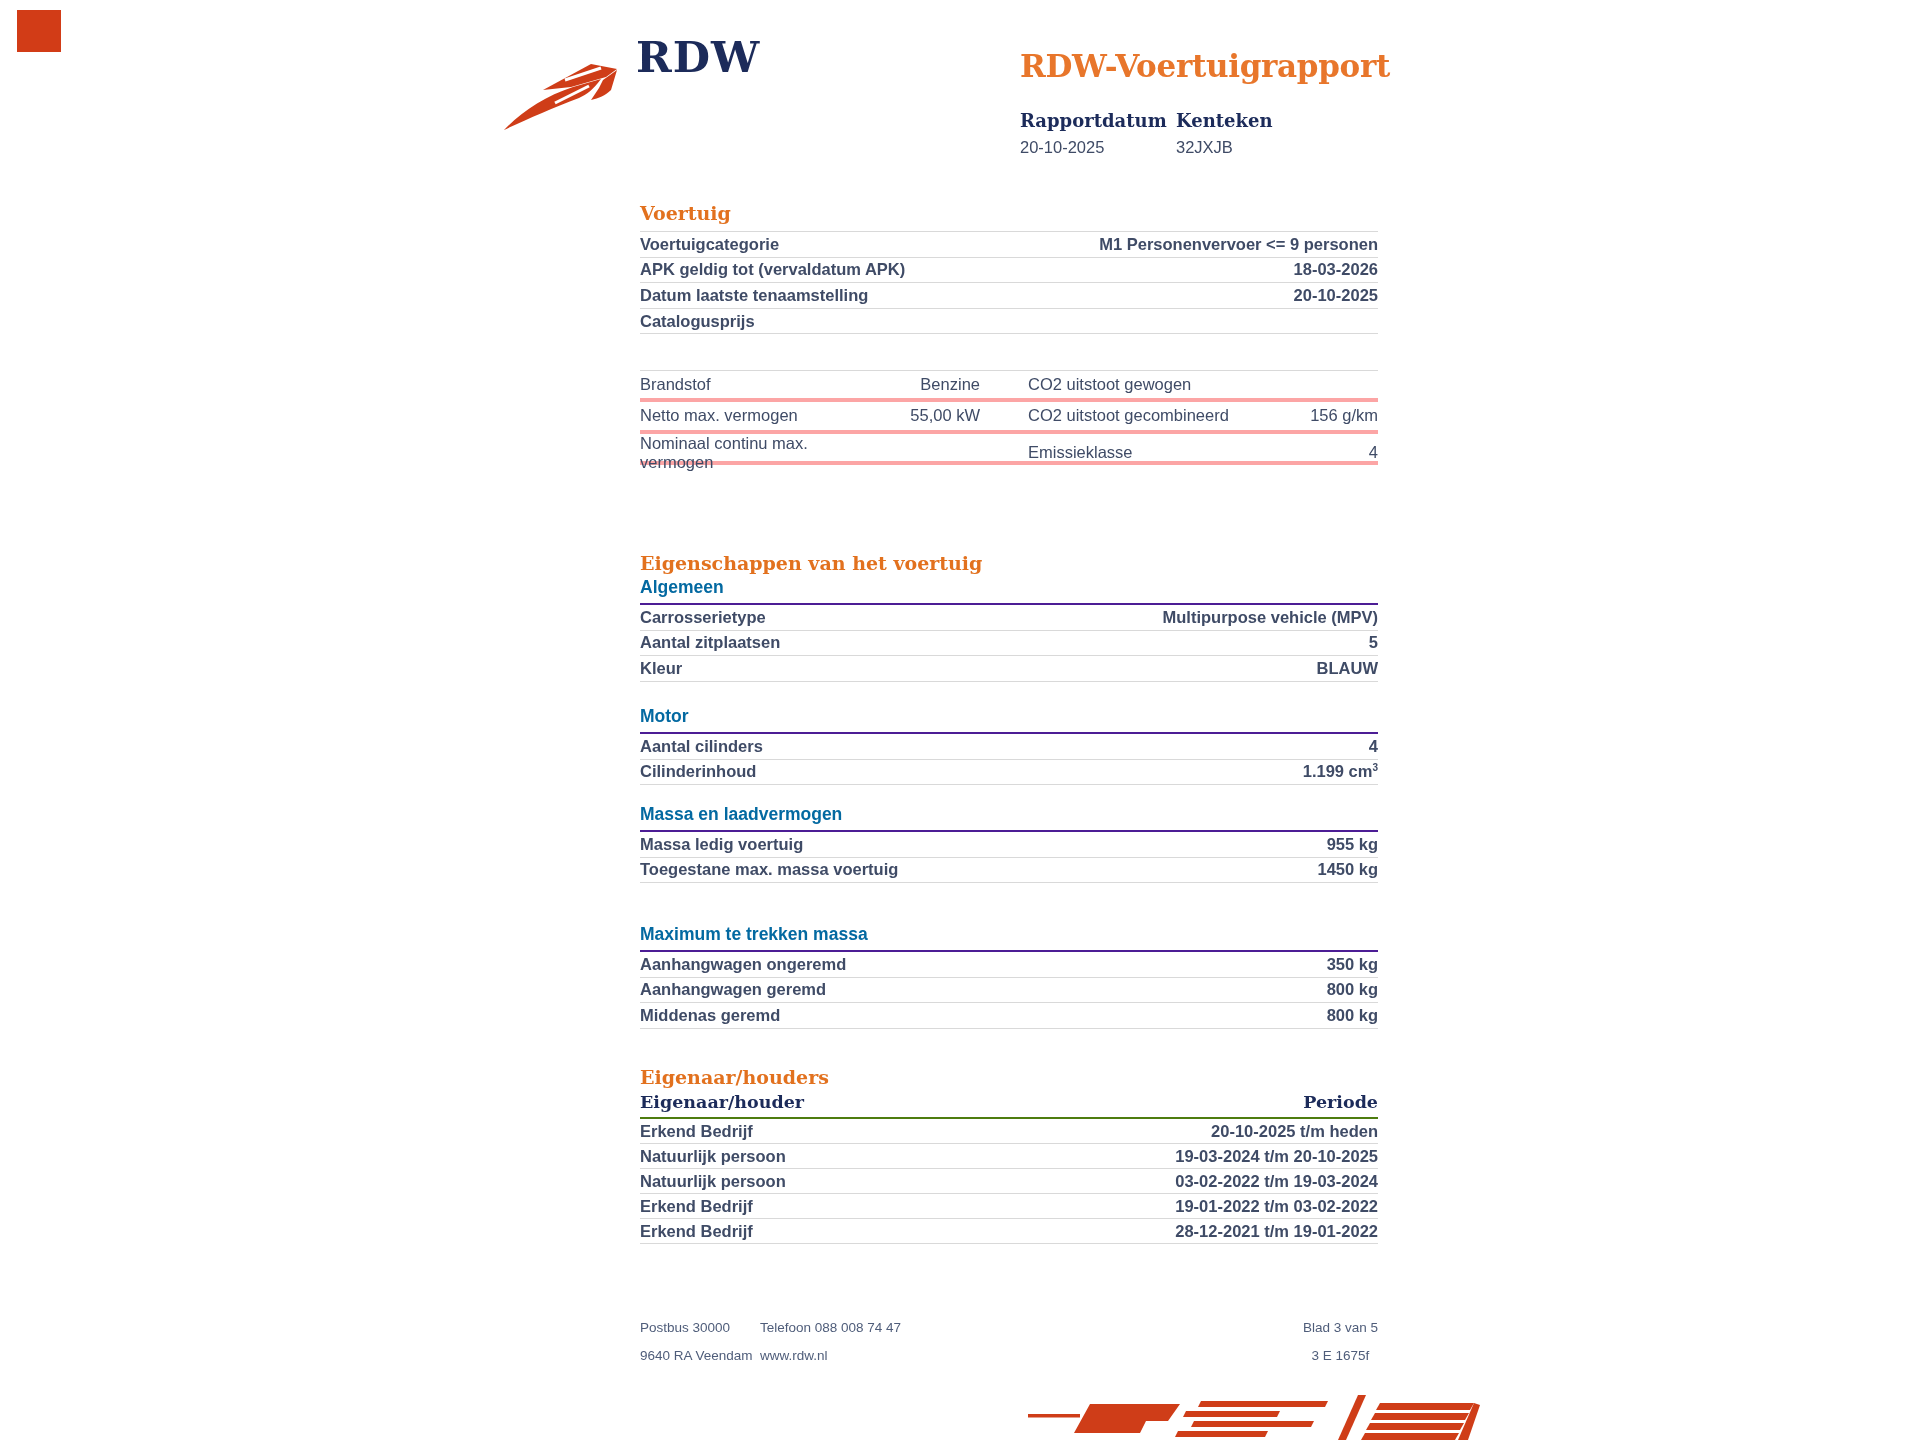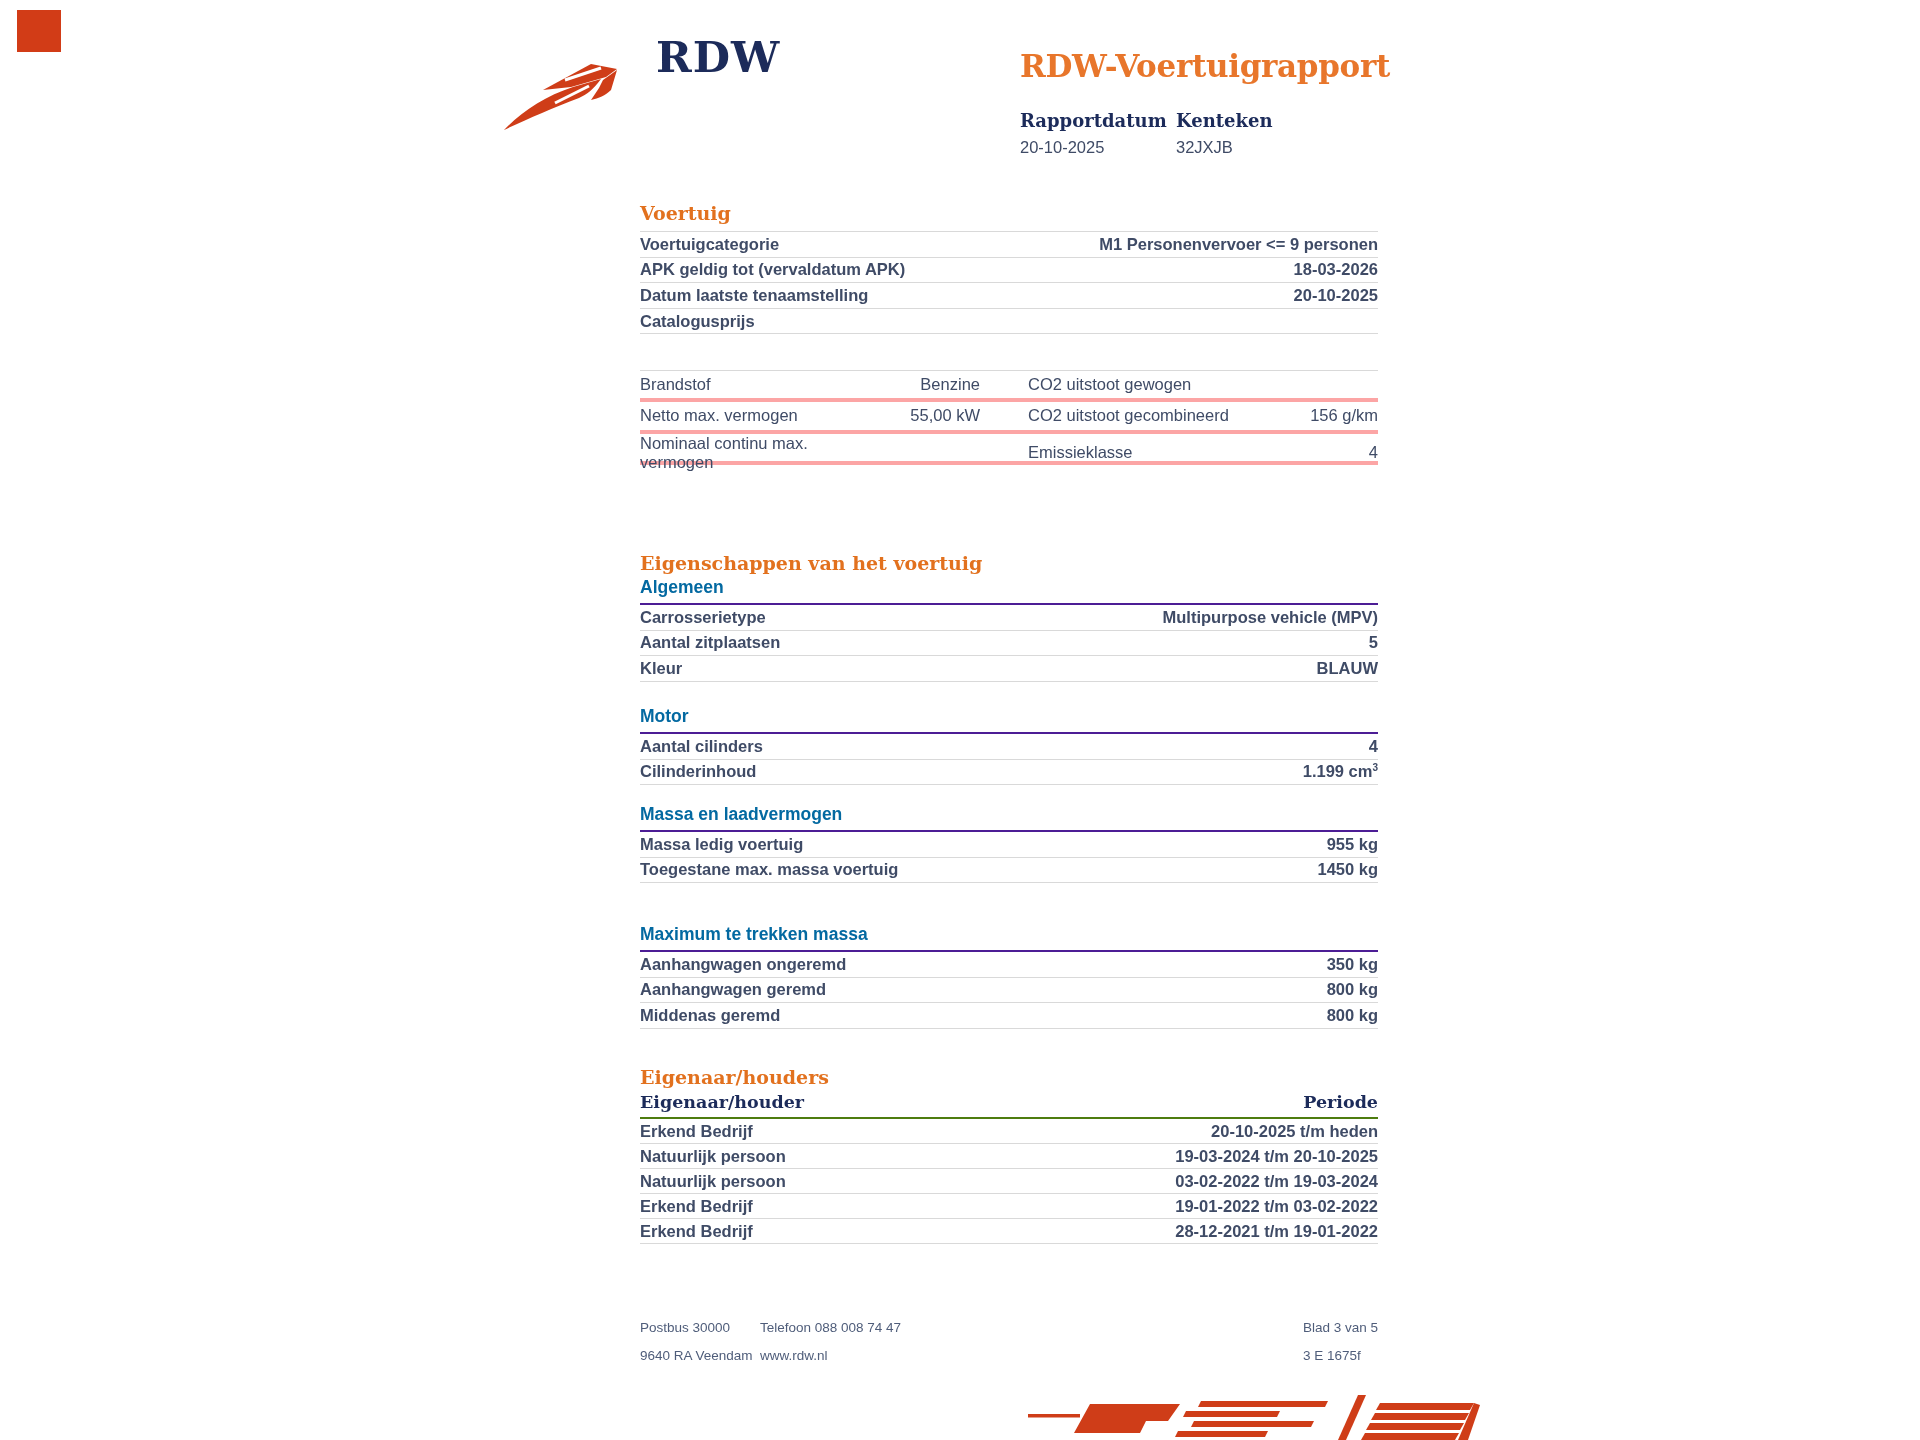--- a/index.html
+++ b/index.html
@@ -4,21 +4,21 @@
 <style>
   html,body{margin:0;padding:0;background:#ffffff;}
   .page{position:relative;width:1920px;height:1440px;background:#ffffff;overflow:hidden;
         font-family:"Liberation Sans",sans-serif;-webkit-font-smoothing:antialiased;}
   .abs{position:absolute;}
 
   
   .corner{left:17px;top:10px;width:44px;height:42px;background:#d23c17;}
 
   
-  .wordmark{left:636px;top:32px;font:bold 43px "DejaVu Serif",serif;color:#1c2b5a;letter-spacing:1px;margin-left:20px;}
+  .wordmark{left:636px;top:32px;font:bold 43px "DejaVu Serif",serif;color:#1c2b5a;letter-spacing:1px;}
   .doc-title{left:1020px;top:48px;font:bold 31px "DejaVu Serif",serif;color:#e8762b;letter-spacing:-0.3px;}
   .meta{left:1020px;top:110px;display:flex;}
   .meta .mcol{width:156px;}
   .meta .mlab{font:bold 18px "DejaVu Serif",serif;color:#1c2b5a;}
   .meta .mval{font:16.5px "Liberation Sans",sans-serif;color:#3f4b66;margin-top:7px;}
 
   
   .sec{width:738px;left:640px;}
   .oh{font:bold 19px "DejaVu Serif",serif;color:#e2711e;margin:0 0 7px 0;}
   .sh{font:bold 17.5px "Liberation Sans",sans-serif;color:#0369a1;padding-bottom:5px;border-bottom:2px solid #4c1d95;}
@@ -29,21 +29,21 @@
   .r{display:flex;justify-content:space-between;align-items:center;height:24.6px;border-bottom:1px solid #d9d9d9;font-weight:bold;}
   .r .val{text-align:right;}
   .r sup{font-size:10px;vertical-align:6px;}
   .r4{display:grid;grid-template-columns:215px 125px 48px 225px 1fr;align-items:center;height:27.3px;
       border-bottom:4px solid #fca5a5;}
   .r4 .v{text-align:right;}
 
   
   .footer{left:640px;top:1320px;width:738px;display:grid;grid-template-columns:120px 1fr auto;
           row-gap:13px;font:13.5px "Liberation Sans",sans-serif;color:#4f5d7a;}
-  .footer .rt{text-align:left;}
+  .footer .rt{text-align:center;}
 
   .logo-svg{left:503px;top:56px;}
   .motif-svg{left:1028px;top:1393px;}
 </style>
 </head>
 <body>
 
 <div class="page">
 
   <div class="abs corner"></div>

